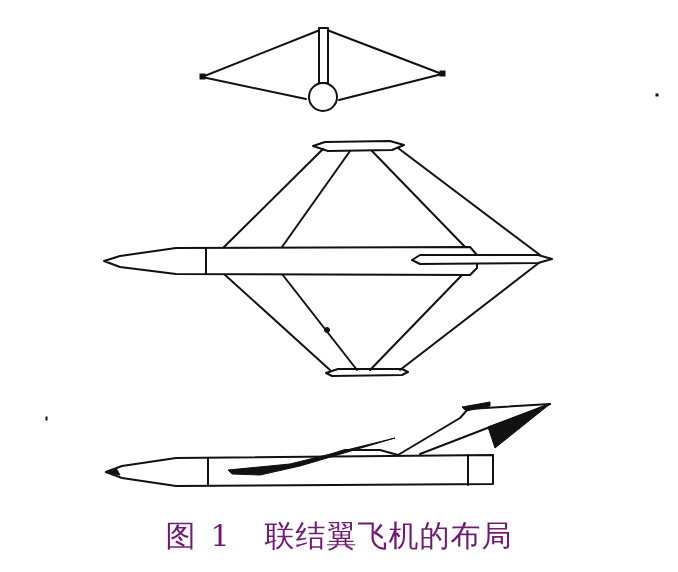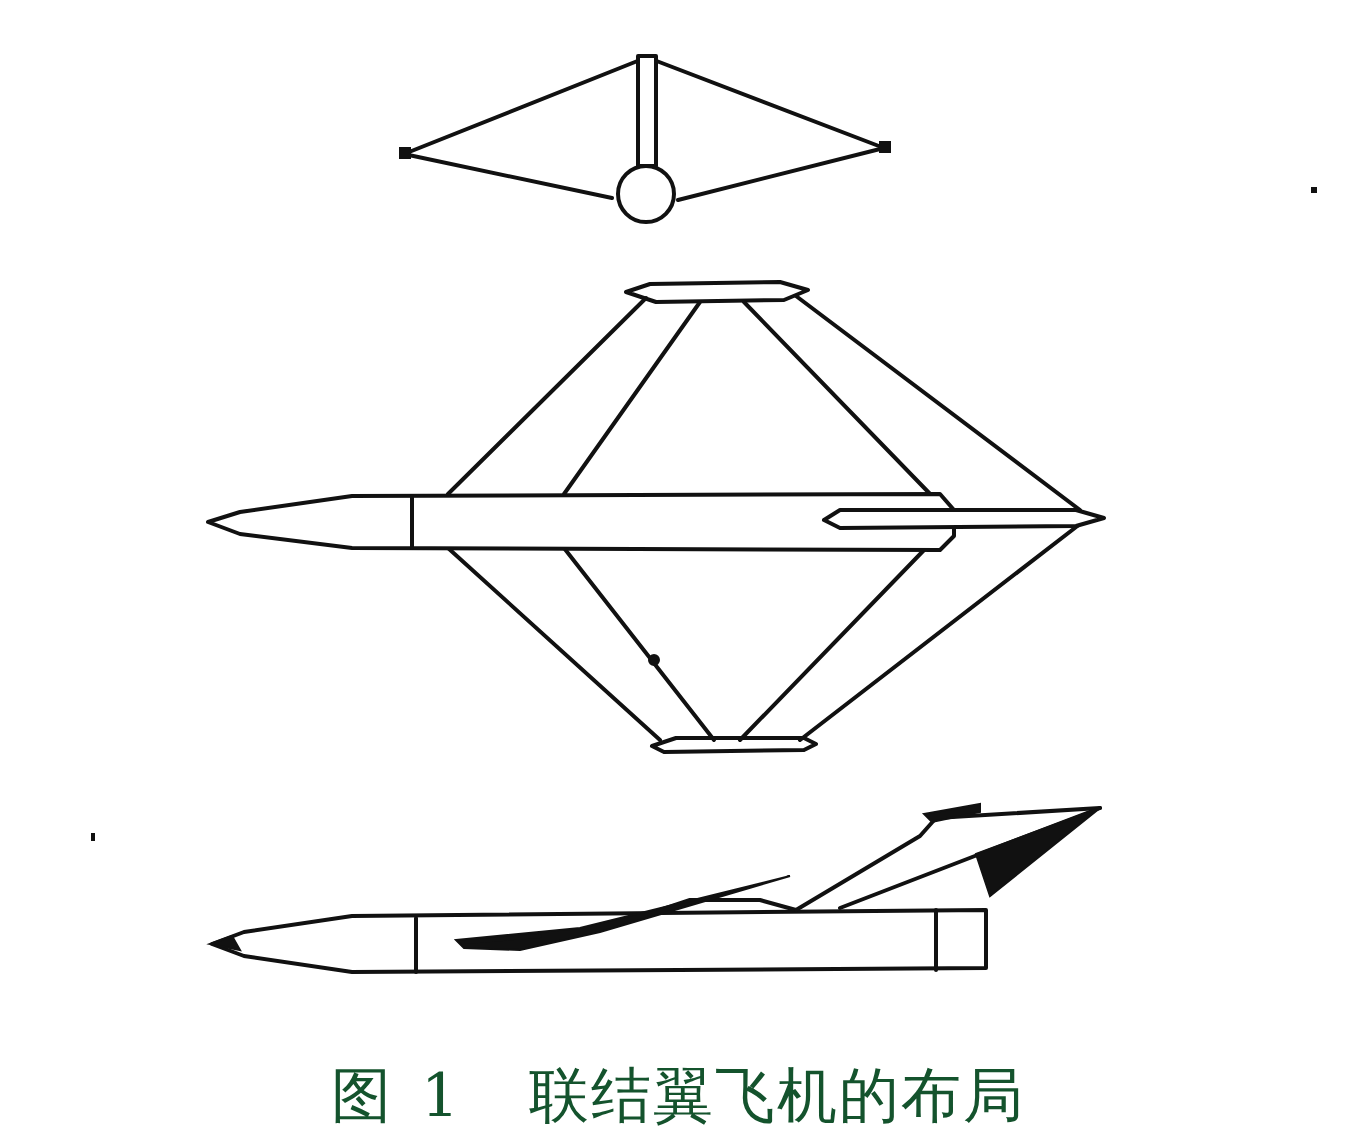--- a/index.html
+++ b/index.html
@@ -1,18 +1,18 @@
 <!DOCTYPE html>
 <html><head>
 <meta charset="utf-8">
 <style>
   html, body { margin:0; padding:0; background:#ffffff; }
   body { width:678px; height:572px; position:relative; overflow:hidden; font-family:"DejaVu Serif", serif; }
   #figure { position:absolute; left:0; top:0; width:678px; height:572px; }
-  .caption { position:absolute; left:0; top:528px; width:678px; text-align:center; font-size:30px; color:#14532d; letter-spacing:1px; font-family:"DejaVu Serif", serif; }
+  .caption { position:absolute; left:0; top:516px; width:678px; text-align:center; font-size:30px; color:#701a75; letter-spacing:1px; font-family:"DejaVu Serif", serif; }
   .caption .num { margin-left:14px; margin-right:34px; }
   svg .ln { stroke:#111; stroke-width:2; fill:none; stroke-linejoin:round; stroke-linecap:round; }
   svg .fill-w { fill:#fff; }
   svg .blk { fill:#111; stroke:#111; }
 </style>
 </head>
 <body>
 
 <svg id="figure" viewBox="0 0 678 572" xmlns="http://www.w3.org/2000/svg">
 

